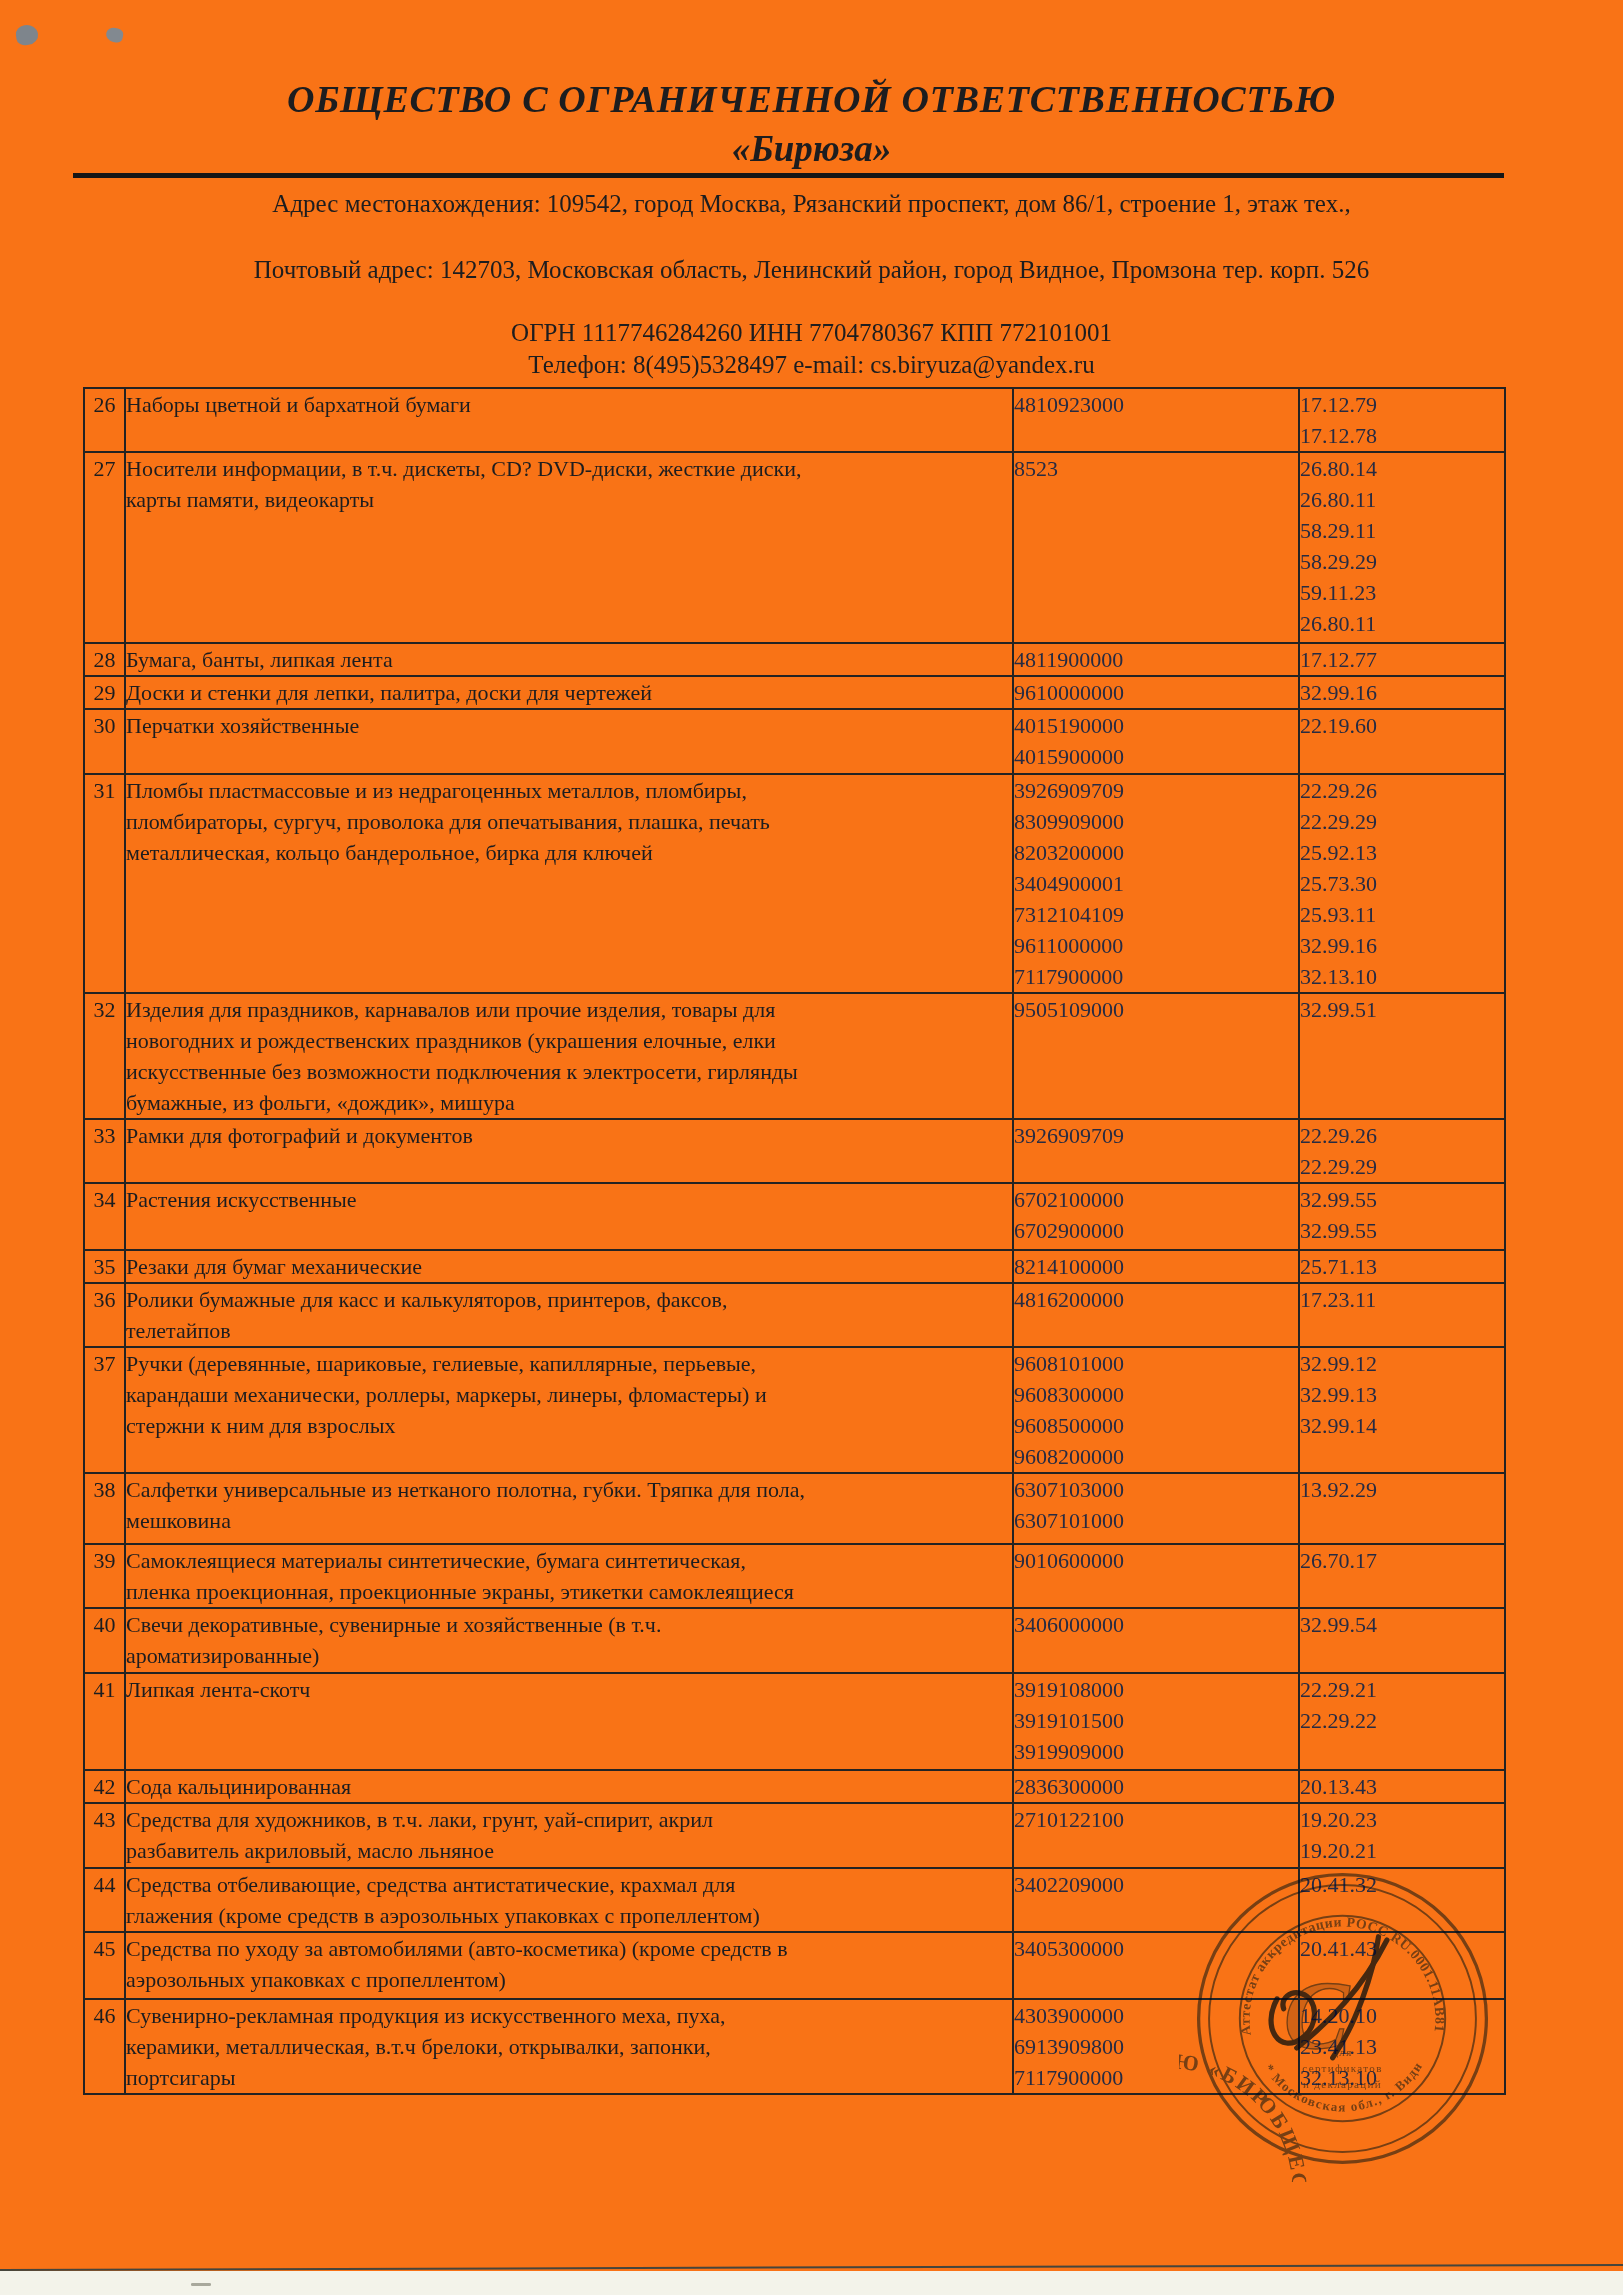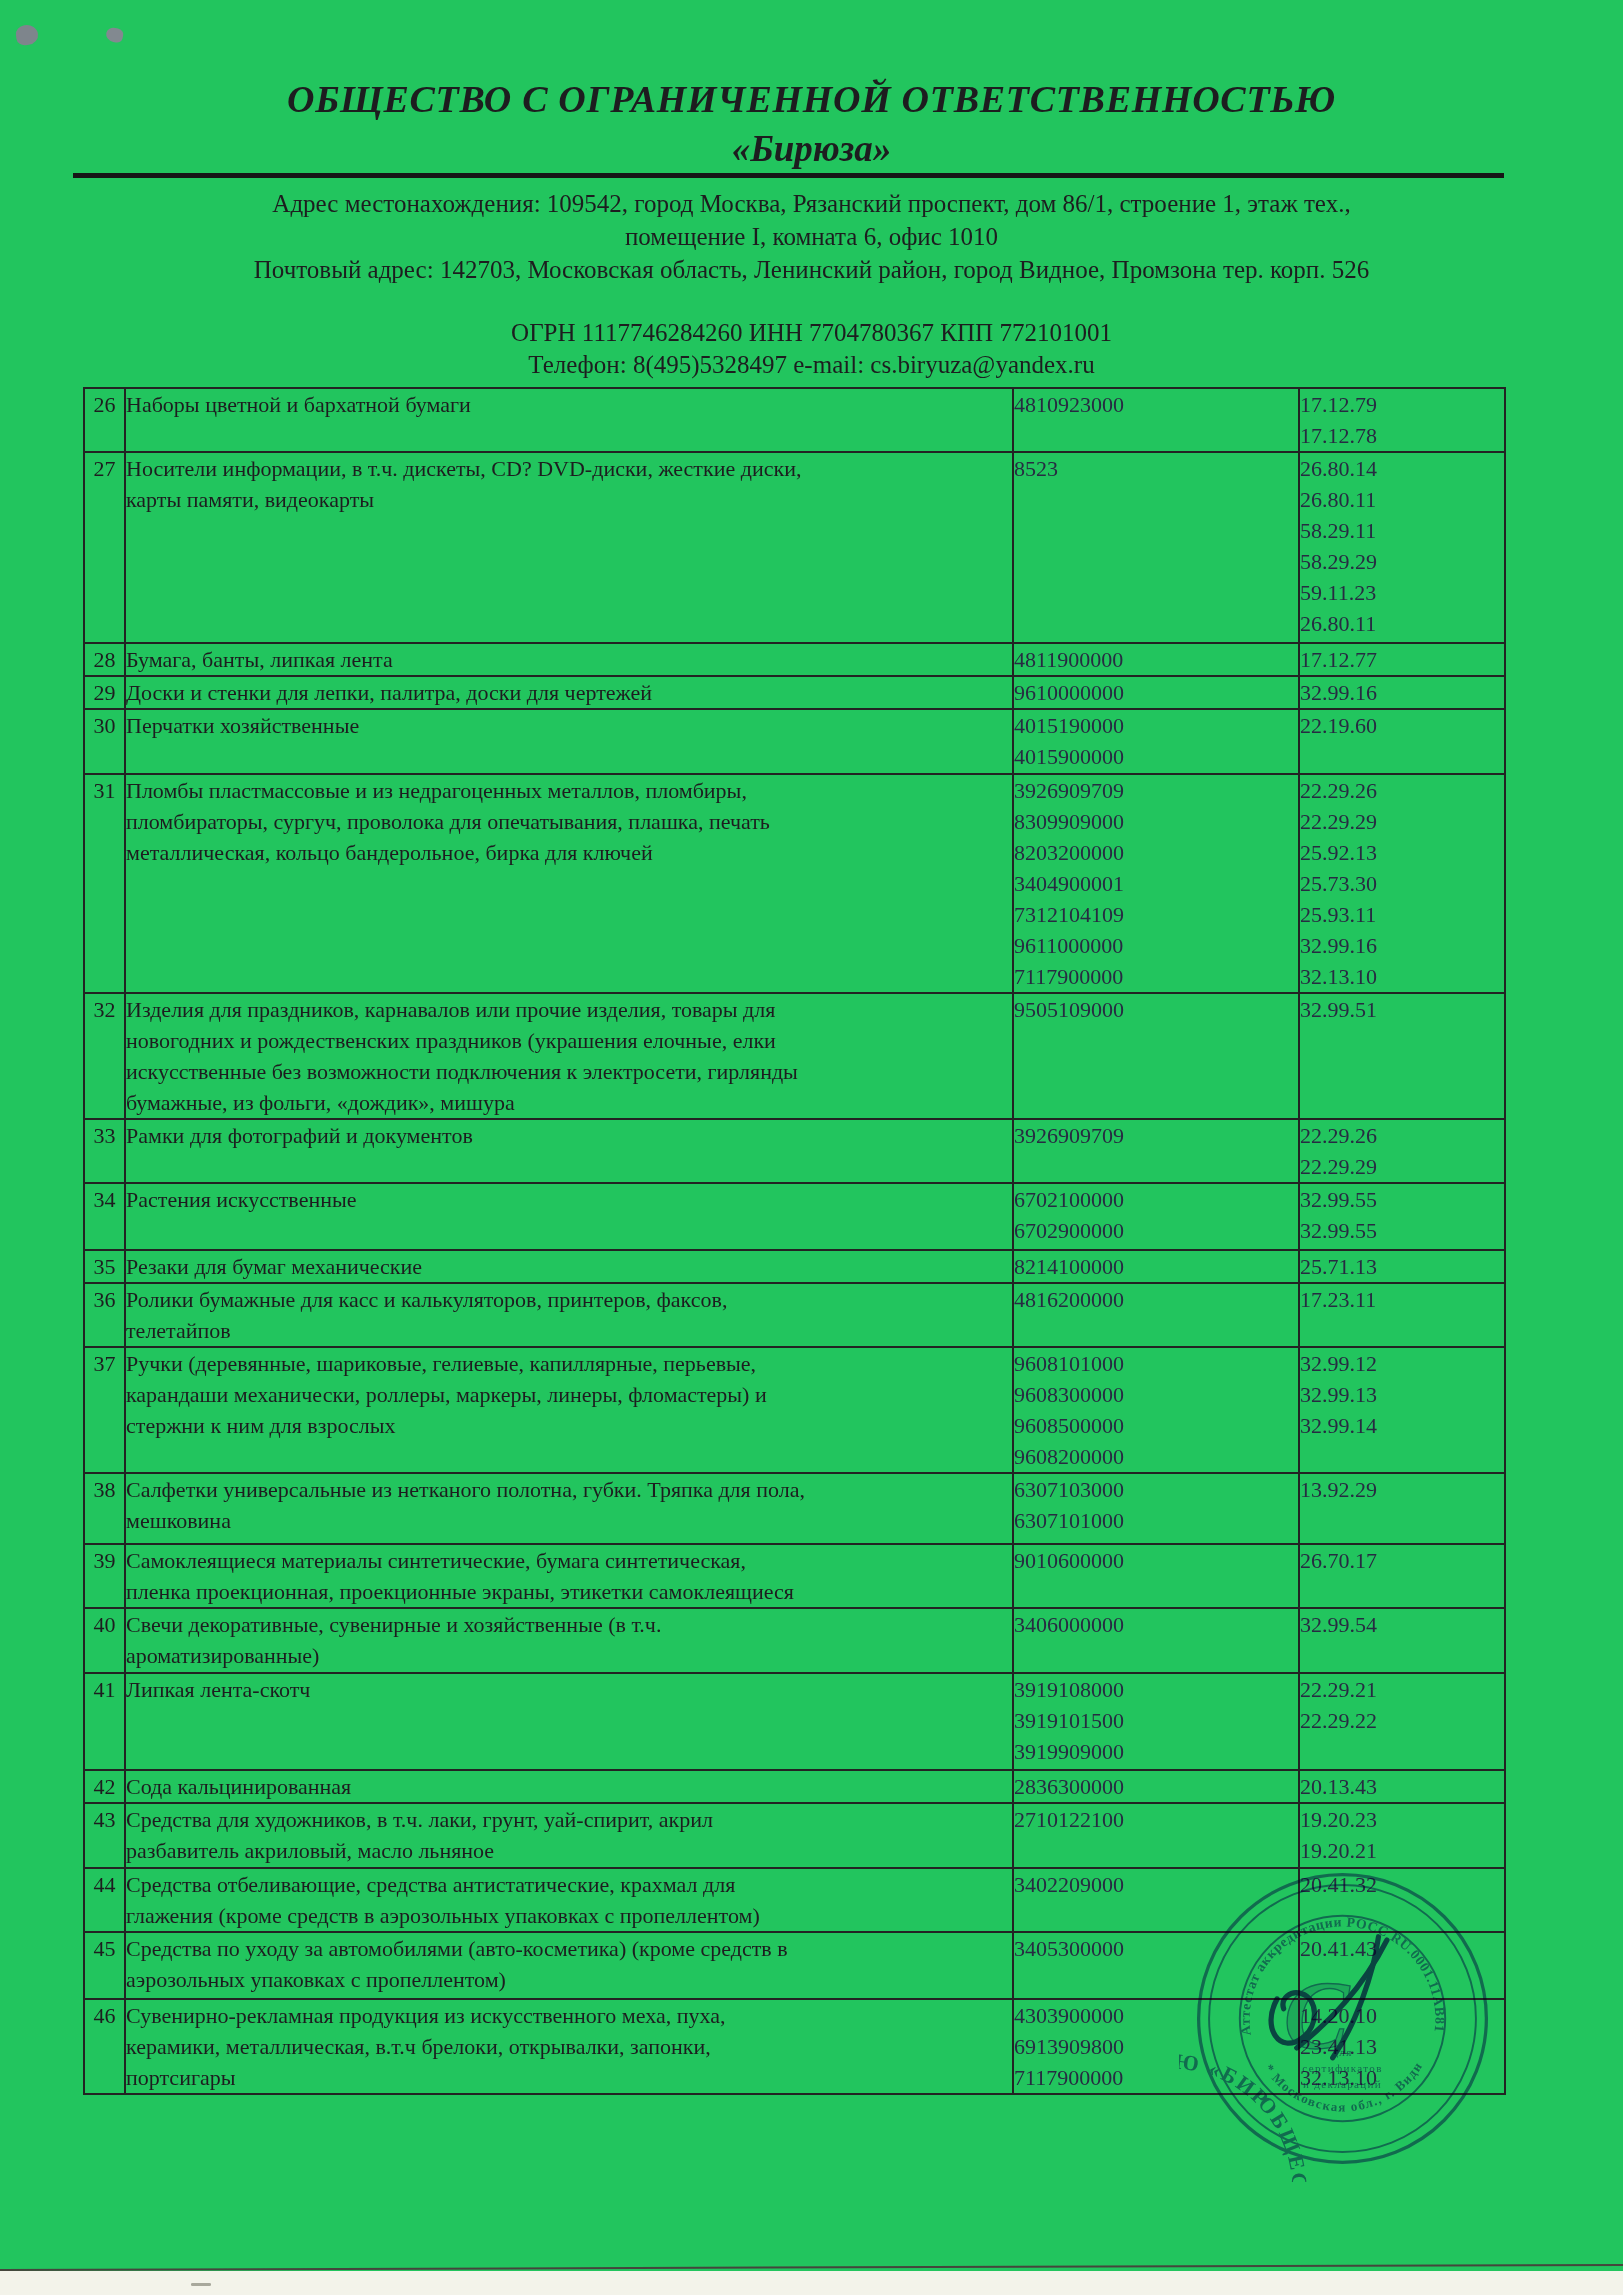--- a/index.html
+++ b/index.html
@@ -1,16 +1,16 @@
 <!DOCTYPE html>
 <html style="font-size:10.5px"><head>
 <meta charset="utf-8">
 <style>
   html,body{margin:0;padding:0;background:#e9e9e9;}
-  #page{position:relative;width:1623px;height:2295px;background:#22c55e;overflow:hidden;
+  #page{position:relative;width:1623px;height:2295px;background:#f97316;overflow:hidden;
         font-family:"Liberation Serif","DejaVu Serif",serif;color:#1d1d1f;}
   .hdr-line{position:absolute;left:0;width:100%;text-align:center;white-space:nowrap;}
   .org-type{top:77px;font-size:38px;font-weight:bold;font-style:italic;letter-spacing:0.7px;}
   .org-name{top:127px;font-size:37px;font-weight:bold;font-style:italic;}
   .rule{position:absolute;top:173px;left:73px;width:1431px;height:4.6px;background:#161616;}
   .addr{font-size:25px;}
   .addr1{top:190px}.addr2{top:223px}.addr3{top:256px}
   .ogrn{top:319px;font-size:25px;}
   .phone{top:351px;font-size:25px;}
   table.products{position:absolute;left:83px;top:387px;width:1422px;border-collapse:collapse;table-layout:fixed;}
@@ -44,21 +44,20 @@
 <div id="page">
 
   <div class="smudge1"></div>
   <div class="smudge2"></div>
 
   <div class="hdr-line org-type">ОБЩЕСТВО С ОГРАНИЧЕННОЙ ОТВЕТСТВЕННОСТЬЮ</div>
   <div class="hdr-line org-name">«Бирюза»</div>
   <div class="rule"></div>
 
   <div class="hdr-line addr addr1">Адрес местонахождения: 109542, город Москва, Рязанский проспект, дом 86/1, строение 1, этаж тех.,</div>
-  <div class="hdr-line addr addr2">помещение I, комната 6, офис 1010</div>
   <div class="hdr-line addr addr3">Почтовый адрес: 142703, Московская область, Ленинский район, город Видное, Промзона тер. корп. 526</div>
   <div class="hdr-line ogrn">ОГРН 1117746284260 ИНН 7704780367 КПП 772101001</div>
   <div class="hdr-line phone">Телефон: 8(495)5328497 e-mail: cs.biryuza@yandex.ru</div>
 
   <table class="products">
     <colgroup>
       <col style="width:41px">
         <col style="width:888px">
         <col style="width:286px">
         <col style="width:206px">

